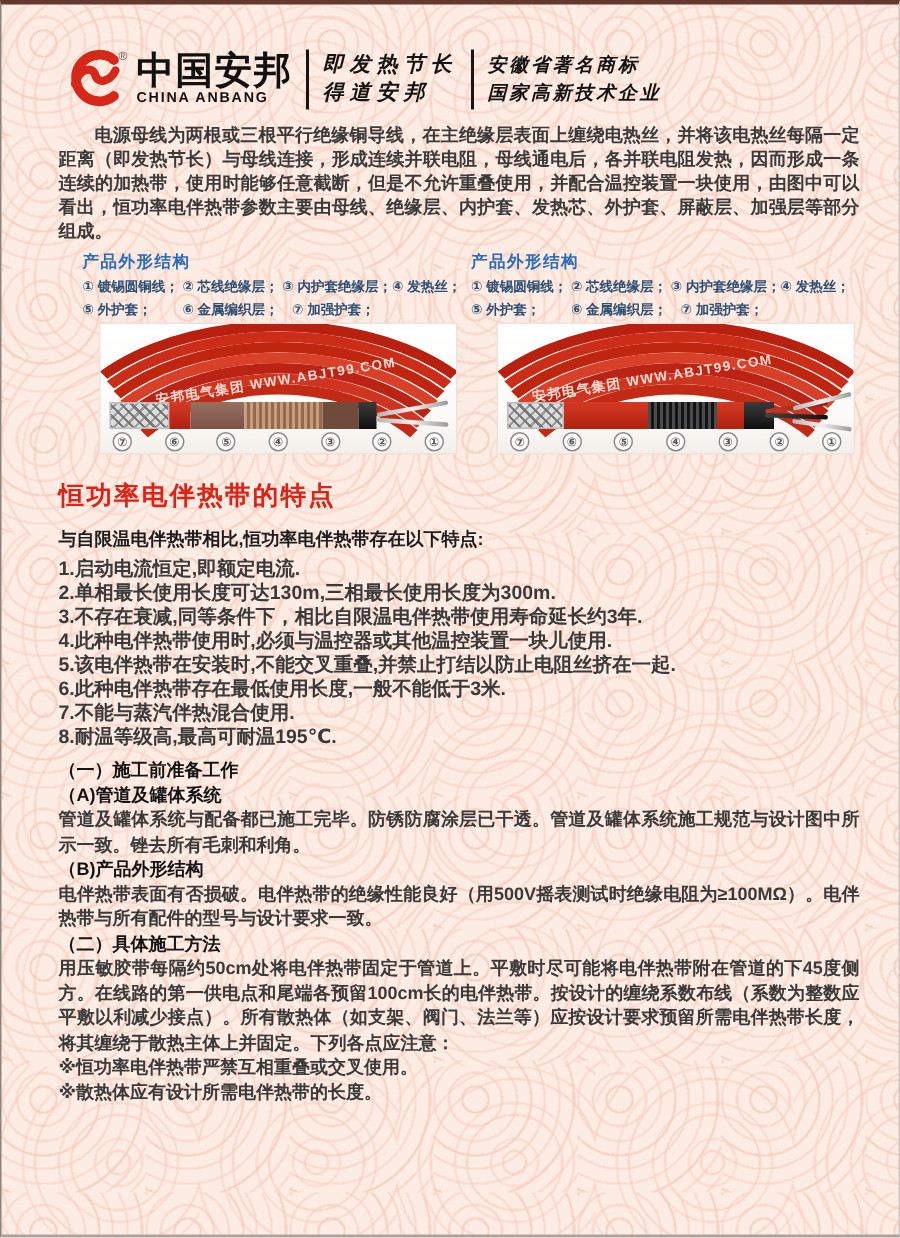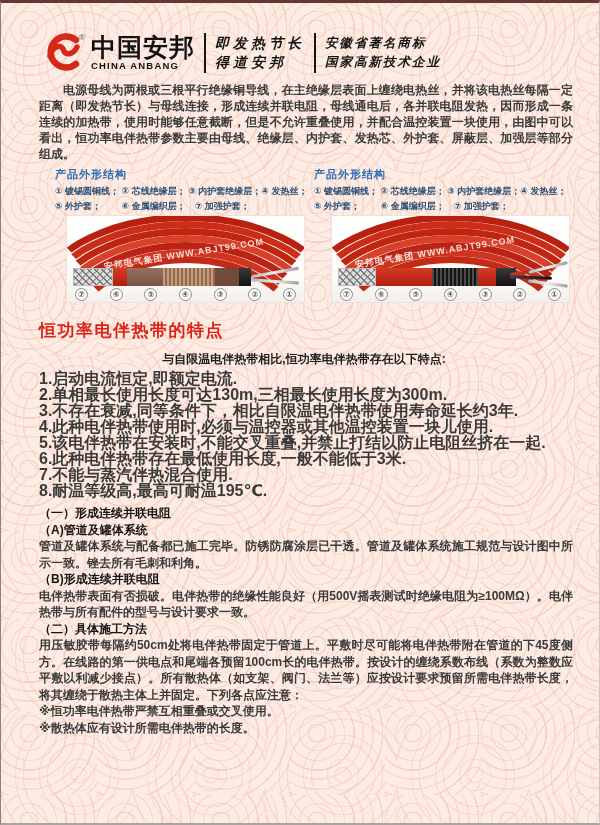--- a/index.html
+++ b/index.html
@@ -75,22 +75,22 @@
   .wire-red{ height:3px; background:linear-gradient(90deg,#c43a28,#8f1d10); }
   .wire-black{ height:3px; background:linear-gradient(90deg,#444,#111); }
   .labels{ position:absolute; left:8px; right:8px; bottom:1px; display:flex; justify-content:space-between; }
   .lab{ width:13px; height:13px; border-radius:50%; border:1px solid #8a8a8a; background:rgba(255,255,255,.78);
         color:#555; font-size:8px; line-height:12px; text-align:center; font-weight:bold; }
   .watermark{ position:absolute; top:32px; left:36px; transform:rotate(-9deg); white-space:nowrap;
         color:rgba(255,236,228,.9); font-size:9px; font-weight:bold; letter-spacing:1px; }
   .photo-right .watermark{ left:22px; top:30px; }
 
   
-  .intro{ margin-top:9px; font-size:12px; font-weight:bold; color:#1d1d1d;text-align:center; }
-  .feat{ font-size:16px; line-height:16px; font-weight:bold; color:#3a3a3a; }
+  .intro{ margin-top:9px; font-size:12px; font-weight:bold; color:#1d1d1d; }
+  .feat{ font-size:13px; line-height:16px; font-weight:bold; color:#3a3a3a; }
   .feat-list{ margin-top:3px; }
 
   
   .ins{ font-size:12px; line-height:16.5px; font-weight:bold; color:#3a3a3a; width:534px; text-align:justify; }
   .ins-strong{ color:#141414; }
   .ins-purple{ color:#7c63ae; }
   .ins-block{ margin-top:6px; }
 </style>
 </head>
 <body>
@@ -209,24 +209,24 @@
       <div class="feat">2.单相最长使用长度可达130m,三相最长使用长度为300m.</div>
       <div class="feat">3.不存在衰减,同等条件下，相比自限温电伴热带使用寿命延长约3年.</div>
       <div class="feat">4.此种电伴热带使用时,必须与温控器或其他温控装置一块儿使用.</div>
       <div class="feat">5.该电伴热带在安装时,不能交叉重叠,并禁止打结以防止电阻丝挤在一起.</div>
       <div class="feat">6.此种电伴热带存在最低使用长度,一般不能低于3米.</div>
       <div class="feat">7.不能与蒸汽伴热混合使用.</div>
       <div class="feat">8.耐温等级高,最高可耐温195℃.</div>
     </div>
 
     <div class="ins-block">
-      <div class="ins ins-strong">（一）形成连续并联电阻</div>
+      <div class="ins ins-strong">（一）施工前准备工作</div>
       <div class="ins ins-strong">（A)管道及罐体系统</div>
       <div class="ins">管道及罐体系统与配备都已施工完毕。防锈防腐涂层已干透。管道及罐体系统施工规范与设计图中所示一致。锉去所有毛刺和利角。</div>
-      <div class="ins ins-strong">（B)形成连续并联电阻</div>
+      <div class="ins ins-strong">（B)产品外形结构</div>
       <div class="ins">电伴热带表面有否损破。电伴热带的绝缘性能良好（用500V摇表测试时绝缘电阻为≥100MΩ）。电伴热带与所有配件的型号与设计要求一致。</div>
       <div class="ins ins-strong">（二）具体施工方法</div>
       <div class="ins">用压敏胶带每隔约50cm处将电伴热带固定于管道上。平敷时尽可能将电伴热带附在管道的下45度侧方。在线路的第一供电点和尾端各预留100cm长的电伴热带。按设计的缠绕系数布线（系数为整数应平敷以利减少接点）。所有散热体（如支架、阀门、法兰等）应按设计要求预留所需电伴热带长度，将其缠绕于散热主体上并固定。下列各点应注意：</div>
       <div class="ins">※恒功率电伴热带严禁互相重叠或交叉使用。</div>
       <div class="ins">※散热体应有设计所需电伴热带的长度。</div>
 
     </div>
 
   </div>
 </div>

